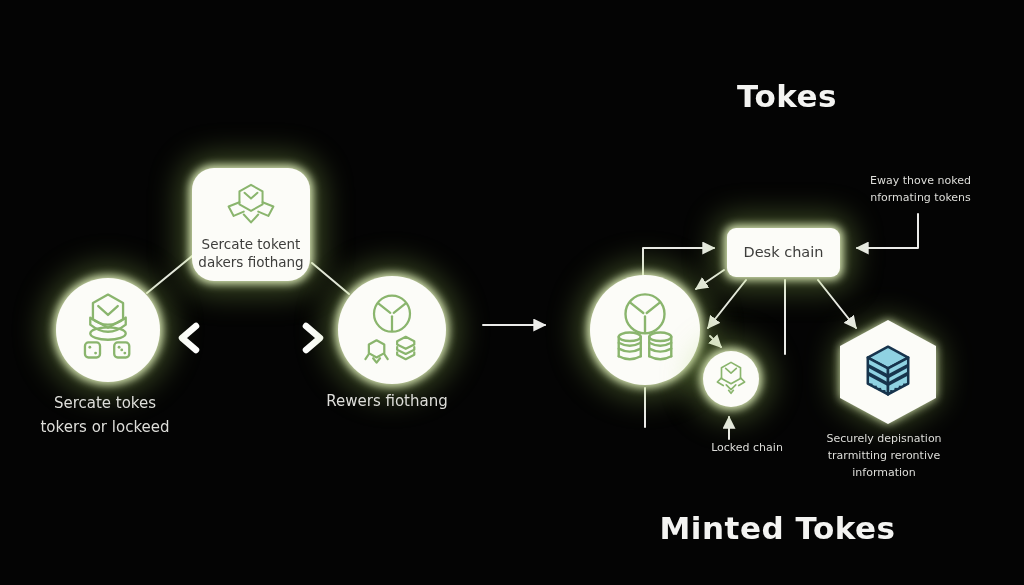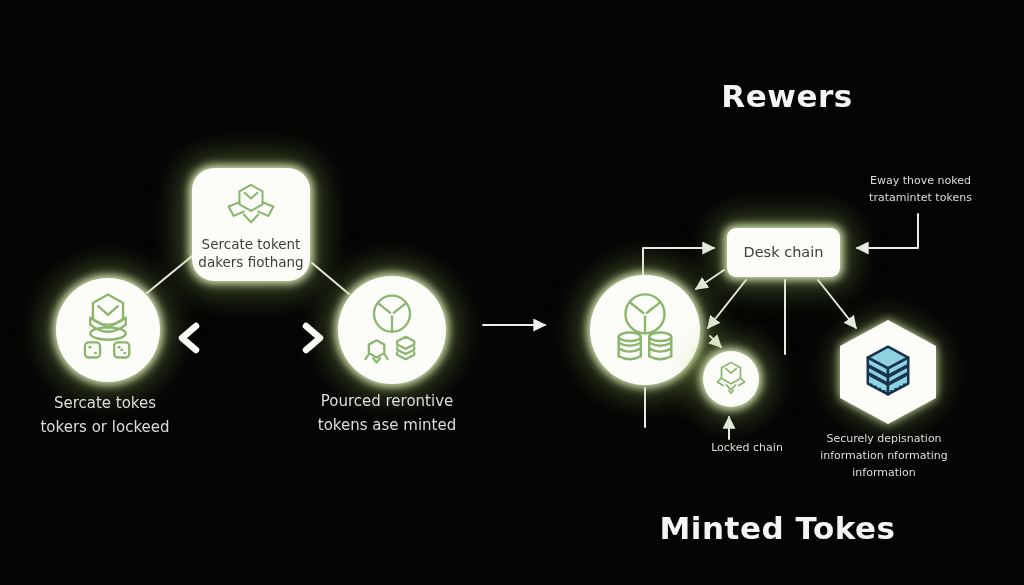--- a/index.html
+++ b/index.html
@@ -73,21 +73,21 @@
       <line x1="724" y1="270" x2="696" y2="289" marker-end="url(#ah)"></line>
       <line x1="746" y1="280" x2="708" y2="328" marker-end="url(#ah)"></line>
       <line x1="710" y1="336" x2="721" y2="347" marker-end="url(#ah)"></line>
       <line x1="818" y1="280" x2="856" y2="328" marker-end="url(#ah)"></line>
       <line x1="785" y1="280" x2="785" y2="354"></line>
       <line x1="729" y1="439" x2="729" y2="417" marker-end="url(#ah)"></line>
       <line x1="645" y1="388" x2="645" y2="427"></line>
     </g>
   </svg>
 
-  <div class="title" style="left:662px;top:78px;width:250px">Rewers</div>
+  <div class="title" style="left:662px;top:78px;width:250px">Tokes</div>
   <div class="title" style="left:630px;top:510px;width:295px">Minted Tokes</div>
 
   <div class="node circle" style="left:56px;top:278px;width:104px;height:104px">
     <svg class="ic" width="72" height="78" viewBox="0 0 80 88">
       <g stroke="currentColor" fill="none" stroke-width="2.6" stroke-linejoin="round" stroke-linecap="round">
         <path d="M40,4 L57,13.5 V32 L40,41.5 L23,32 V13.5 Z"></path>
         <path d="M29,17 L40,27 L51,17"></path>
         <path d="M20,30 Q40,46 60,30 L60,38 Q40,54 20,38 Z"></path>
         <ellipse cx="40" cy="48" rx="20" ry="7"></ellipse>
         <rect x="14" y="58" width="17" height="17" rx="4"></rect>
@@ -132,22 +132,21 @@
         <path d="M44,26 L58,15"></path>
         <path d="M24,58 L33,63 V73 L24,78 L15,73 V63 Z"></path>
         <path d="M15,74 L11,80 M33,74 L37,80 M20,79 L24,84 L28,79"></path>
         <path d="M58,54 L68,59 V63 L58,68 L48,63 V59 Z"></path>
         <path d="M48,66 V69 L58,74 L68,69 V66"></path>
         <path d="M48,72 V75 L58,80 L68,75 V72"></path>
       </g>
     </svg>
   </div>
   <div class="label" style="left:292px;top:389px;width:190px">
-    <div>Pourced rerontive</div>
-    <div>tokens ase minted</div>
+    <div>Rewers fiothang</div>
   </div>
 
   <div class="node circle" style="left:590px;top:275px;width:110px;height:110px">
     <svg class="ic" width="78" height="80" viewBox="0 0 92 94">
       <g stroke="currentColor" fill="none" stroke-width="2.8" stroke-linejoin="round" stroke-linecap="round">
         <circle cx="46" cy="28" r="23"></circle>
         <path d="M46,31 L46,50"></path>
         <path d="M44,27 L29,15"></path>
         <path d="M48,27 L63,15"></path>
         <ellipse cx="28" cy="55" rx="13" ry="5"></ellipse>
@@ -163,21 +162,21 @@
       </g>
     </svg>
   </div>
 
   <div class="node deskbox" style="left:727px;top:228px;width:113px;height:49px">
     <span class="darktext">Desk chain</span>
   </div>
 
   <div class="caption" style="left:843px;top:172px;width:155px">
     <div>Eway thove noked</div>
-    <div>tratamintet tokens</div>
+    <div>nformating tokens</div>
   </div>
 
   <div class="node circle" style="left:703px;top:351px;width:56px;height:56px">
     <svg class="ic" width="36" height="38" viewBox="0 0 60 64">
       <g stroke="currentColor" fill="none" stroke-width="2.8" stroke-linejoin="round" stroke-linecap="round">
         <path d="M30,4 L46,13 V31 L30,40 L14,31 V13 Z"></path>
         <path d="M21,14 L30,22 L39,14"></path>
         <path d="M14,30 L7,37 L17,43"></path>
         <path d="M46,30 L53,37 L43,43"></path>
         <path d="M22,42 L30,50 L38,42"></path>
@@ -209,17 +208,17 @@
           <rect x="39" y="66" width="3.5" height="3.5"></rect>
             <rect x="45" y="63" width="3.5" height="3.5"></rect>
           <rect x="51" y="60" width="3.5" height="3.5"></rect>
             <rect x="57" y="57" width="3.5" height="3.5"></rect>
         </g>
       </svg>
     </div>
   </div>
   <div class="caption" style="left:798px;top:430px;width:172px">
     <div>Securely depisnation</div>
-    <div>information nformating</div>
+    <div>trarmitting rerontive</div>
     <div>information</div>
   </div>
 
 </div>
 
 </body></html>

